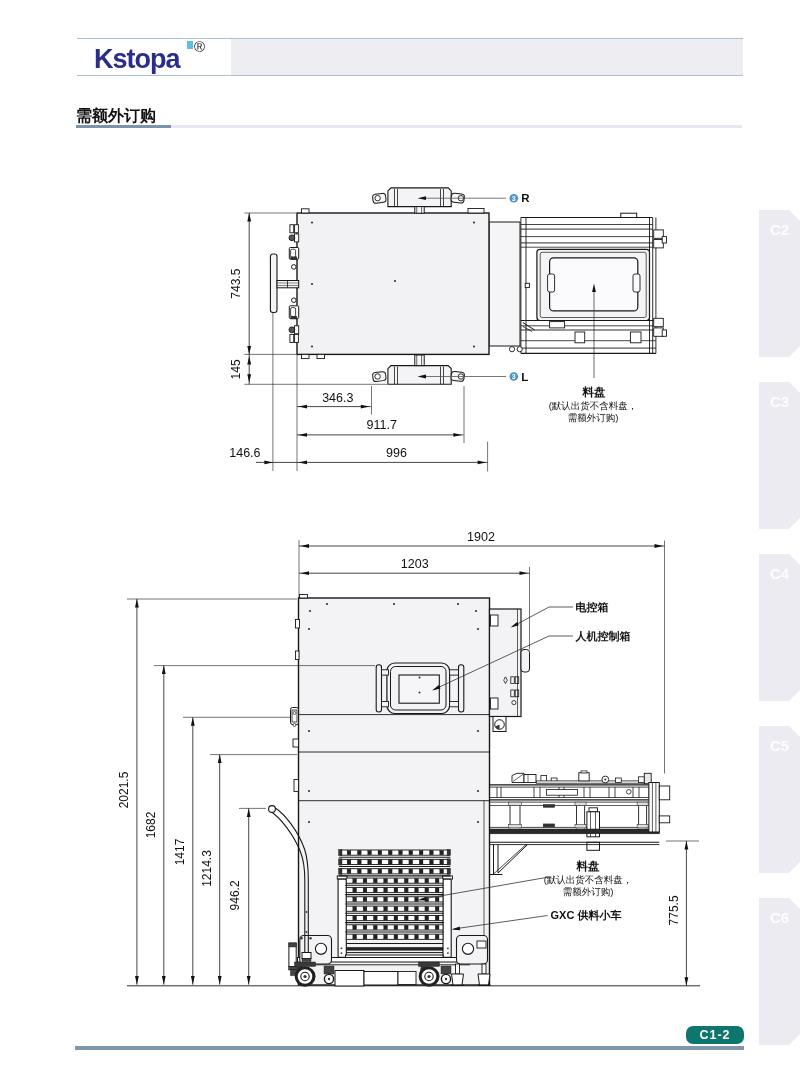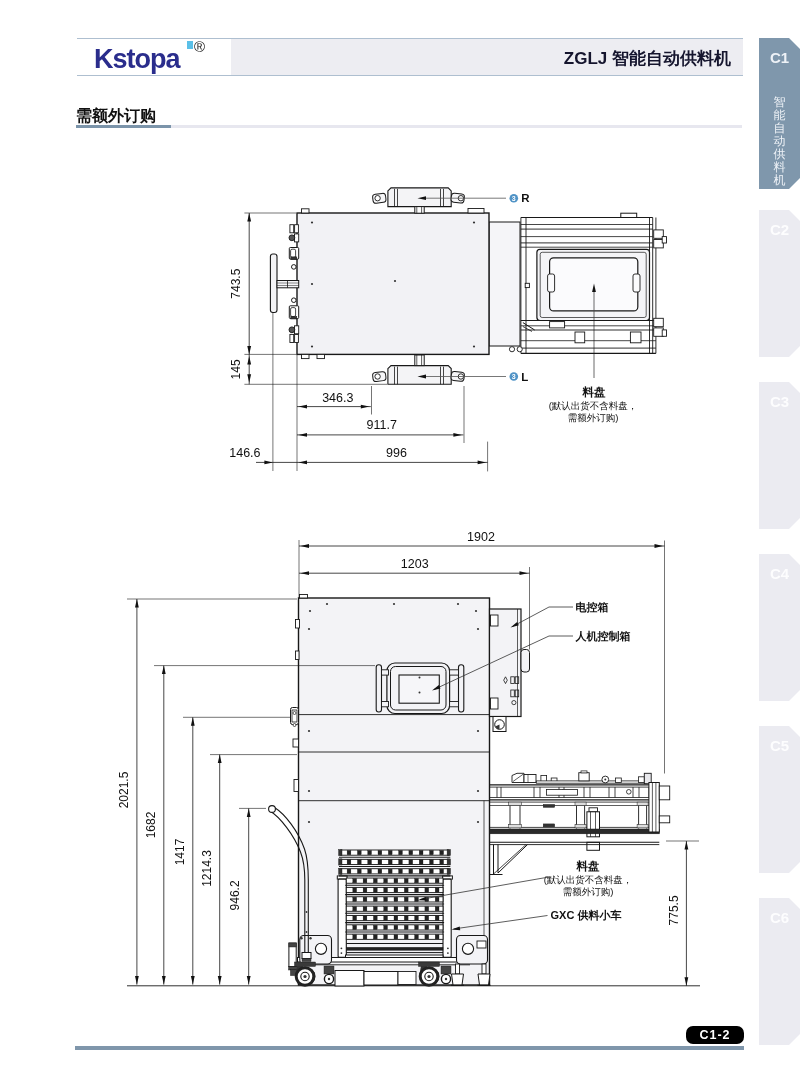--- a/index.html
+++ b/index.html
@@ -13,47 +13,42 @@
 </style>
 </head>
 <body>
 <div class="page">
 
 <div class="abs" style="left:77px;top:38px;width:666px;height:38px;background:#fff;border-top:1px solid #aebfd0;border-bottom:1px solid #aebfd0;"></div>
 <div class="abs" style="left:231px;top:39px;width:512px;height:36px;background:#ededf2;"></div>
 <div class="abs" style="left:94px;top:44px;font-weight:bold;font-size:27px;letter-spacing:-1px;color:#2a2d8c;">Kstopa</div>
 <div class="abs" style="left:187px;top:41px;width:6px;height:8px;background:#5bc0e8;"></div>
 <div class="abs" style="left:194px;top:38px;font-size:15px;color:#222;">®</div>
-<div class="abs" style="left:431px;top:46.5px;width:300px;text-align:right;font-weight:bold;font-size:17px;color:#15152e;">ZGLJ 智能自动供料机</div>
-
-<div class="tab" style="top:38px;height:151px;background:#7f97ac;color:#eef2f7;">
- <div class="num">C1</div>
- <div class="vtxt">智<br>能<br>自<br>动<br>供<br>料<br>机</div>
-</div>
+
 <div class="tab" style="top:210px;height:147px;background:#ebebf1;color:#fdfdfe;">
       <div class="num">C2</div>
     </div>
 <div class="tab" style="top:382px;height:147px;background:#ebebf1;color:#fdfdfe;">
       <div class="num">C3</div>
     </div>
 <div class="tab" style="top:554px;height:147px;background:#ebebf1;color:#fdfdfe;">
       <div class="num">C4</div>
     </div>
 <div class="tab" style="top:726px;height:147px;background:#ebebf1;color:#fdfdfe;">
       <div class="num">C5</div>
     </div>
 <div class="tab" style="top:898px;height:147px;background:#ebebf1;color:#fdfdfe;">
       <div class="num">C6</div>
     </div>
 
 <div class="abs" style="left:76px;top:106px;font-weight:bold;font-size:16px;color:#111;">需额外订购</div>
 <div class="abs" style="left:76px;top:125px;width:95px;height:3px;background:#7b94aa;"></div>
 <div class="abs" style="left:171px;top:125px;width:571px;height:3px;background:#e7e7ef;"></div>
 
-<div class="abs" style="left:686px;top:1026px;width:58px;height:18px;background:#000000;border-radius:7px;color:#fff;font-size:12.5px;font-weight:bold;text-align:center;line-height:18px;letter-spacing:1px;">C1-2</div>
+<div class="abs" style="left:686px;top:1026px;width:58px;height:18px;background:#0f766e;border-radius:7px;color:#fff;font-size:12.5px;font-weight:bold;text-align:center;line-height:18px;letter-spacing:1px;">C1-2</div>
 <div class="abs" style="left:75px;top:1045.5px;width:669px;height:4.5px;background:#7f96ab;"></div>
 
 <svg class="abs" style="left:0;top:0;" width="800" height="1086" viewBox="0 0 800 1086" font-family="Liberation Sans, sans-serif">
 <rect x="489" y="222" width="31" height="124" fill="#f5f5f8" stroke="#181818" stroke-width="1"></rect>
 <rect x="297" y="213" width="192" height="141.4" fill="#f2f2f5" stroke="#181818" stroke-width="1.4"></rect>
 <rect x="468" y="208.5" width="16" height="4.5" fill="#fff" stroke="#181818" stroke-width="0.9"></rect>
 <rect x="301.5" y="208.8" width="7.5" height="4.2" fill="#fff" stroke="#181818" stroke-width="0.9"></rect>
 <rect x="301.5" y="354.4" width="7.5" height="4.2" fill="#fff" stroke="#181818" stroke-width="0.9"></rect>
 <rect x="317" y="354.4" width="7.5" height="4.2" fill="#fff" stroke="#181818" stroke-width="0.9"></rect>
 <circle cx="312" cy="222.5" r="1.1" fill="#333"></circle>

